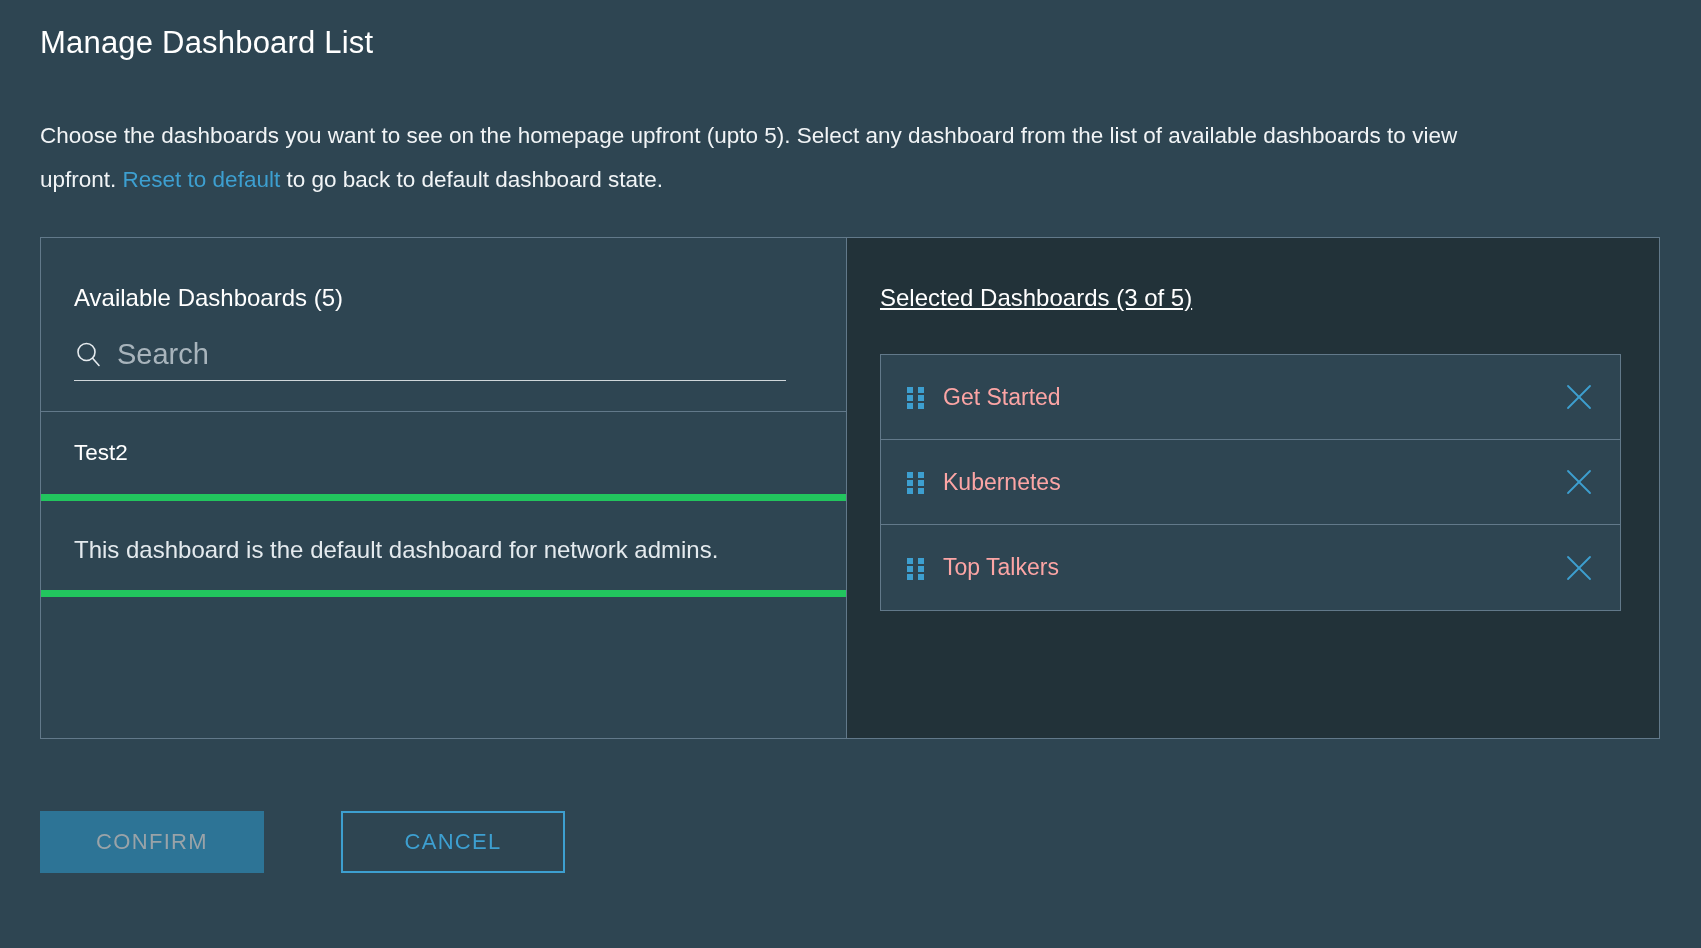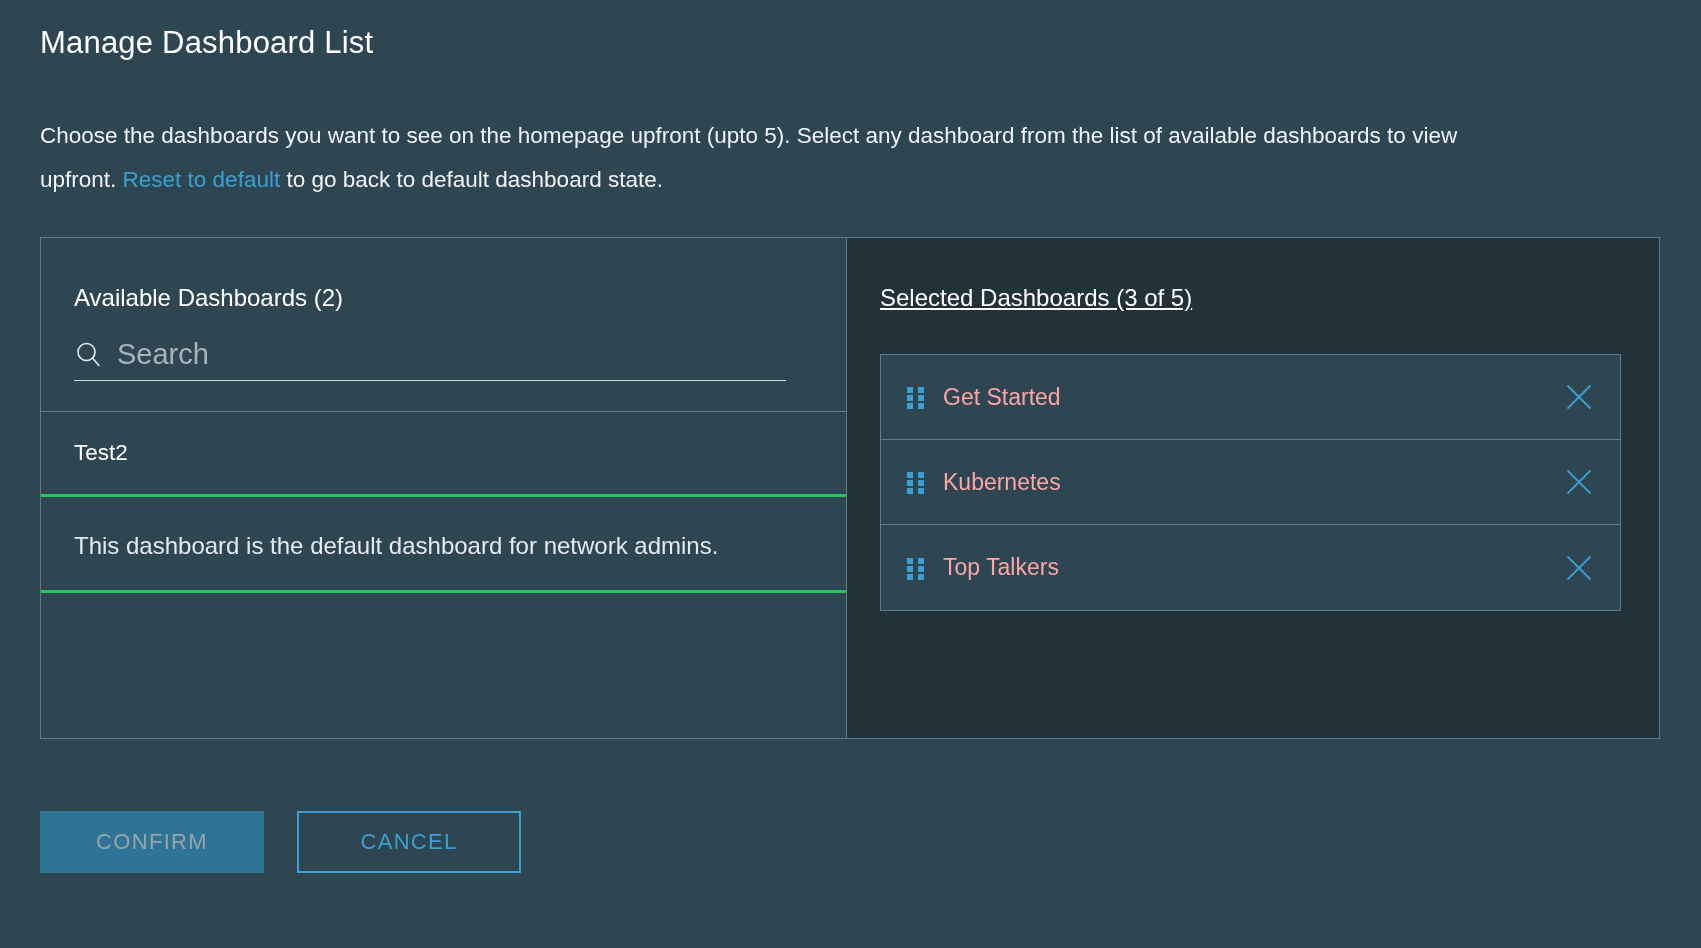--- a/index.html
+++ b/index.html
@@ -116,21 +116,21 @@
     color: #a8b4bc;
     opacity: 1;
   }
 
   
   .available-list {
     display: flex;
     flex-direction: column;
   }
   .avail-item {
-    border-bottom: 3px solid #22c55e;
+    border-bottom: 7px solid #22c55e;
     padding: 26px 26px 26px 33px;
     min-height: 80px;
     cursor: pointer;
   }
   .avail-item.tall {
     min-height: 96px;
   }
   .avail-name {
     font-size: 22.5px;
     color: #ffffff;
@@ -210,39 +210,40 @@
   }
   .btn-confirm {
     background: #2d7496;
     border: none;
     color: #9aa3a8;
   }
   .btn-cancel {
     background: transparent;
     border: 2px solid #3d9fd0;
     color: #3d9fd0;
+    margin-left: 44px;
   }
 </style>
 </head>
 <body>
 
 <div class="page">
 
   <h1 class="page-title">Manage Dashboard List</h1>
 
   <div class="description">
     <span>Choose the dashboards you want to see on the homepage upfront (upto 5). Select any dashboard from the list of available dashboards to view upfront. </span><a class="link-reset" href="#">Reset to default</a><span> to go back to default dashboard state.</span>
   </div>
 
   <div class="panels">
 
     <div class="panel-left">
 
       <div class="left-head-block">
-        <div class="panel-heading">Available Dashboards (2)</div>
+        <div class="panel-heading">Available Dashboards (5)</div>
 
         <div class="search-row">
           <svg class="search-icon" viewBox="0 0 30 30">
             <circle cx="12.5" cy="12" r="8.5" fill="none" stroke="#e6ebef" stroke-width="1.6"></circle>
             <line x1="18.6" y1="18.3" x2="25" y2="25.5" stroke="#e6ebef" stroke-width="1.6" stroke-linecap="round"></line>
           </svg>
           <input class="search-input" type="text" value="" placeholder="Search" style="">
         </div>
       </div>
 

